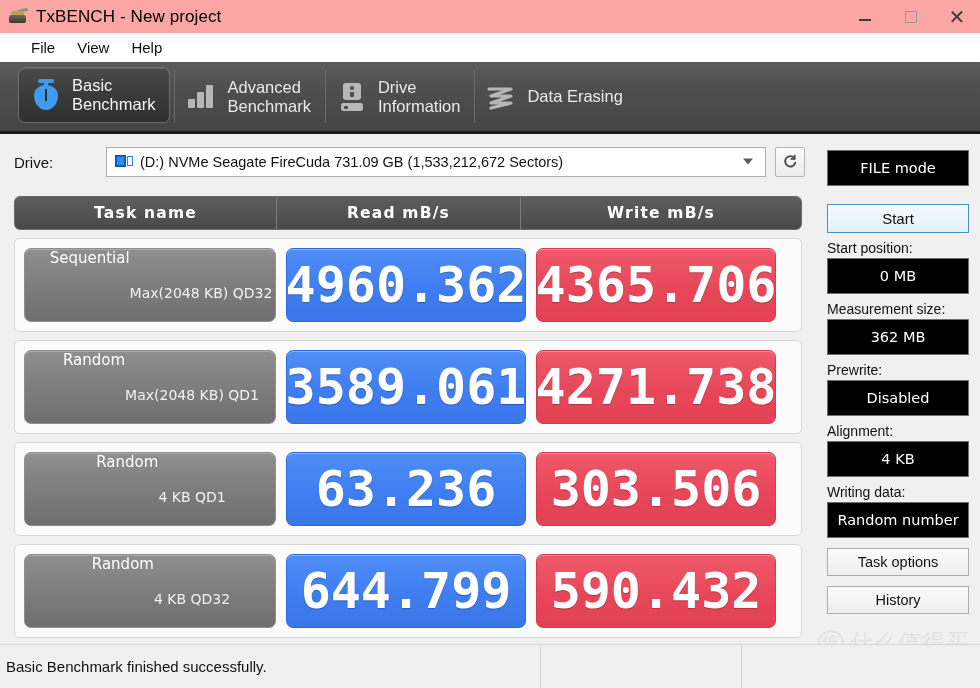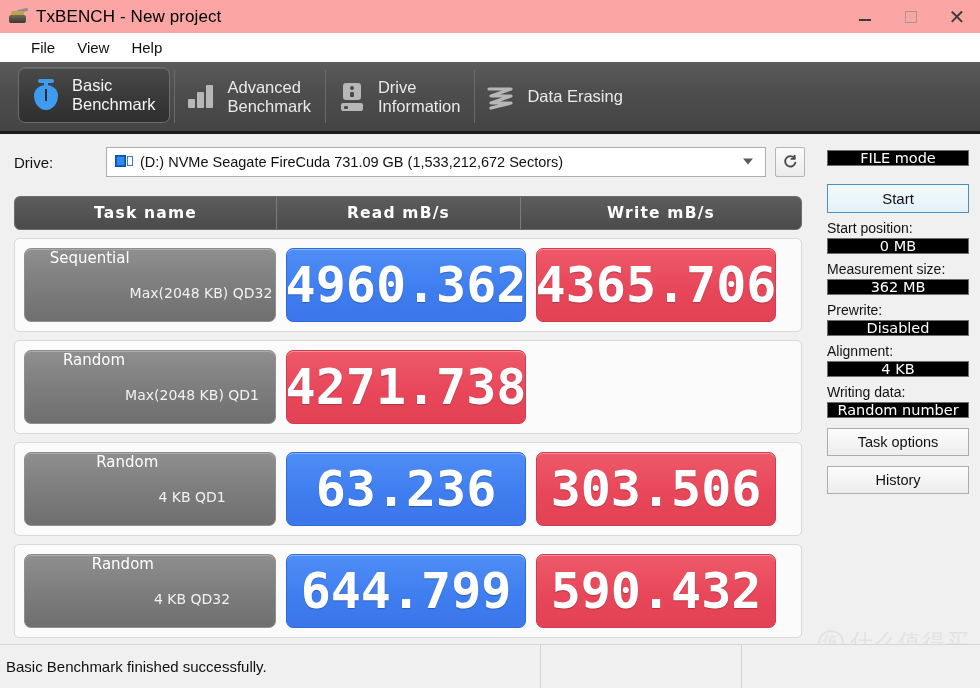--- a/index.html
+++ b/index.html
@@ -233,21 +233,21 @@
                 border: 1px solid #2f6ad8; }
   .cell-write { width: 240px; background: linear-gradient(#ee5968, #e8475a 55%, #e24253);
                 border: 1px solid #d23b4c; }
 
   
   .side {
     position: absolute; right: 0; top: 150px;
     width: 164px;
   }
   .side-btn-dark {
-    display: block; width: 142px; height: 16px; margin: 0 auto;
+    display: block; width: 142px; height: 36px; margin: 0 auto;
     background: #000000; color: #ffffff;
     border: 1px solid #6e6e6e;
     font-size: 14.5px;
     display: flex; align-items: center; justify-content: center;
     font-family: "DejaVu Sans", sans-serif;
   }
   .side-btn-light {
     display: flex; width: 142px; height: 28px; margin: 0 auto;
     align-items: center; justify-content: center;
     background: linear-gradient(#fcfcfc, #ededed);
@@ -418,20 +418,21 @@
       </div>
       <div class="cell-val cell-read">4960.362</div>
       <div class="cell-val cell-write">4365.706</div>
     </div>
 
     <div class="res-row">
       <div class="cell-task">
         <span class="t1">Random</span>
         <span class="t2">Max(2048 KB) QD1</span>
       </div>
+      <div class="cell-val cell-read">3589.061</div>
       <div class="cell-val cell-write">4271.738</div>
     </div>
 
     <div class="res-row">
       <div class="cell-task">
         <span class="t1">Random</span>
         <span class="t2">4 KB QD1</span>
       </div>
       <div class="cell-val cell-read">63.236</div>
       <div class="cell-val cell-write">303.506</div>

